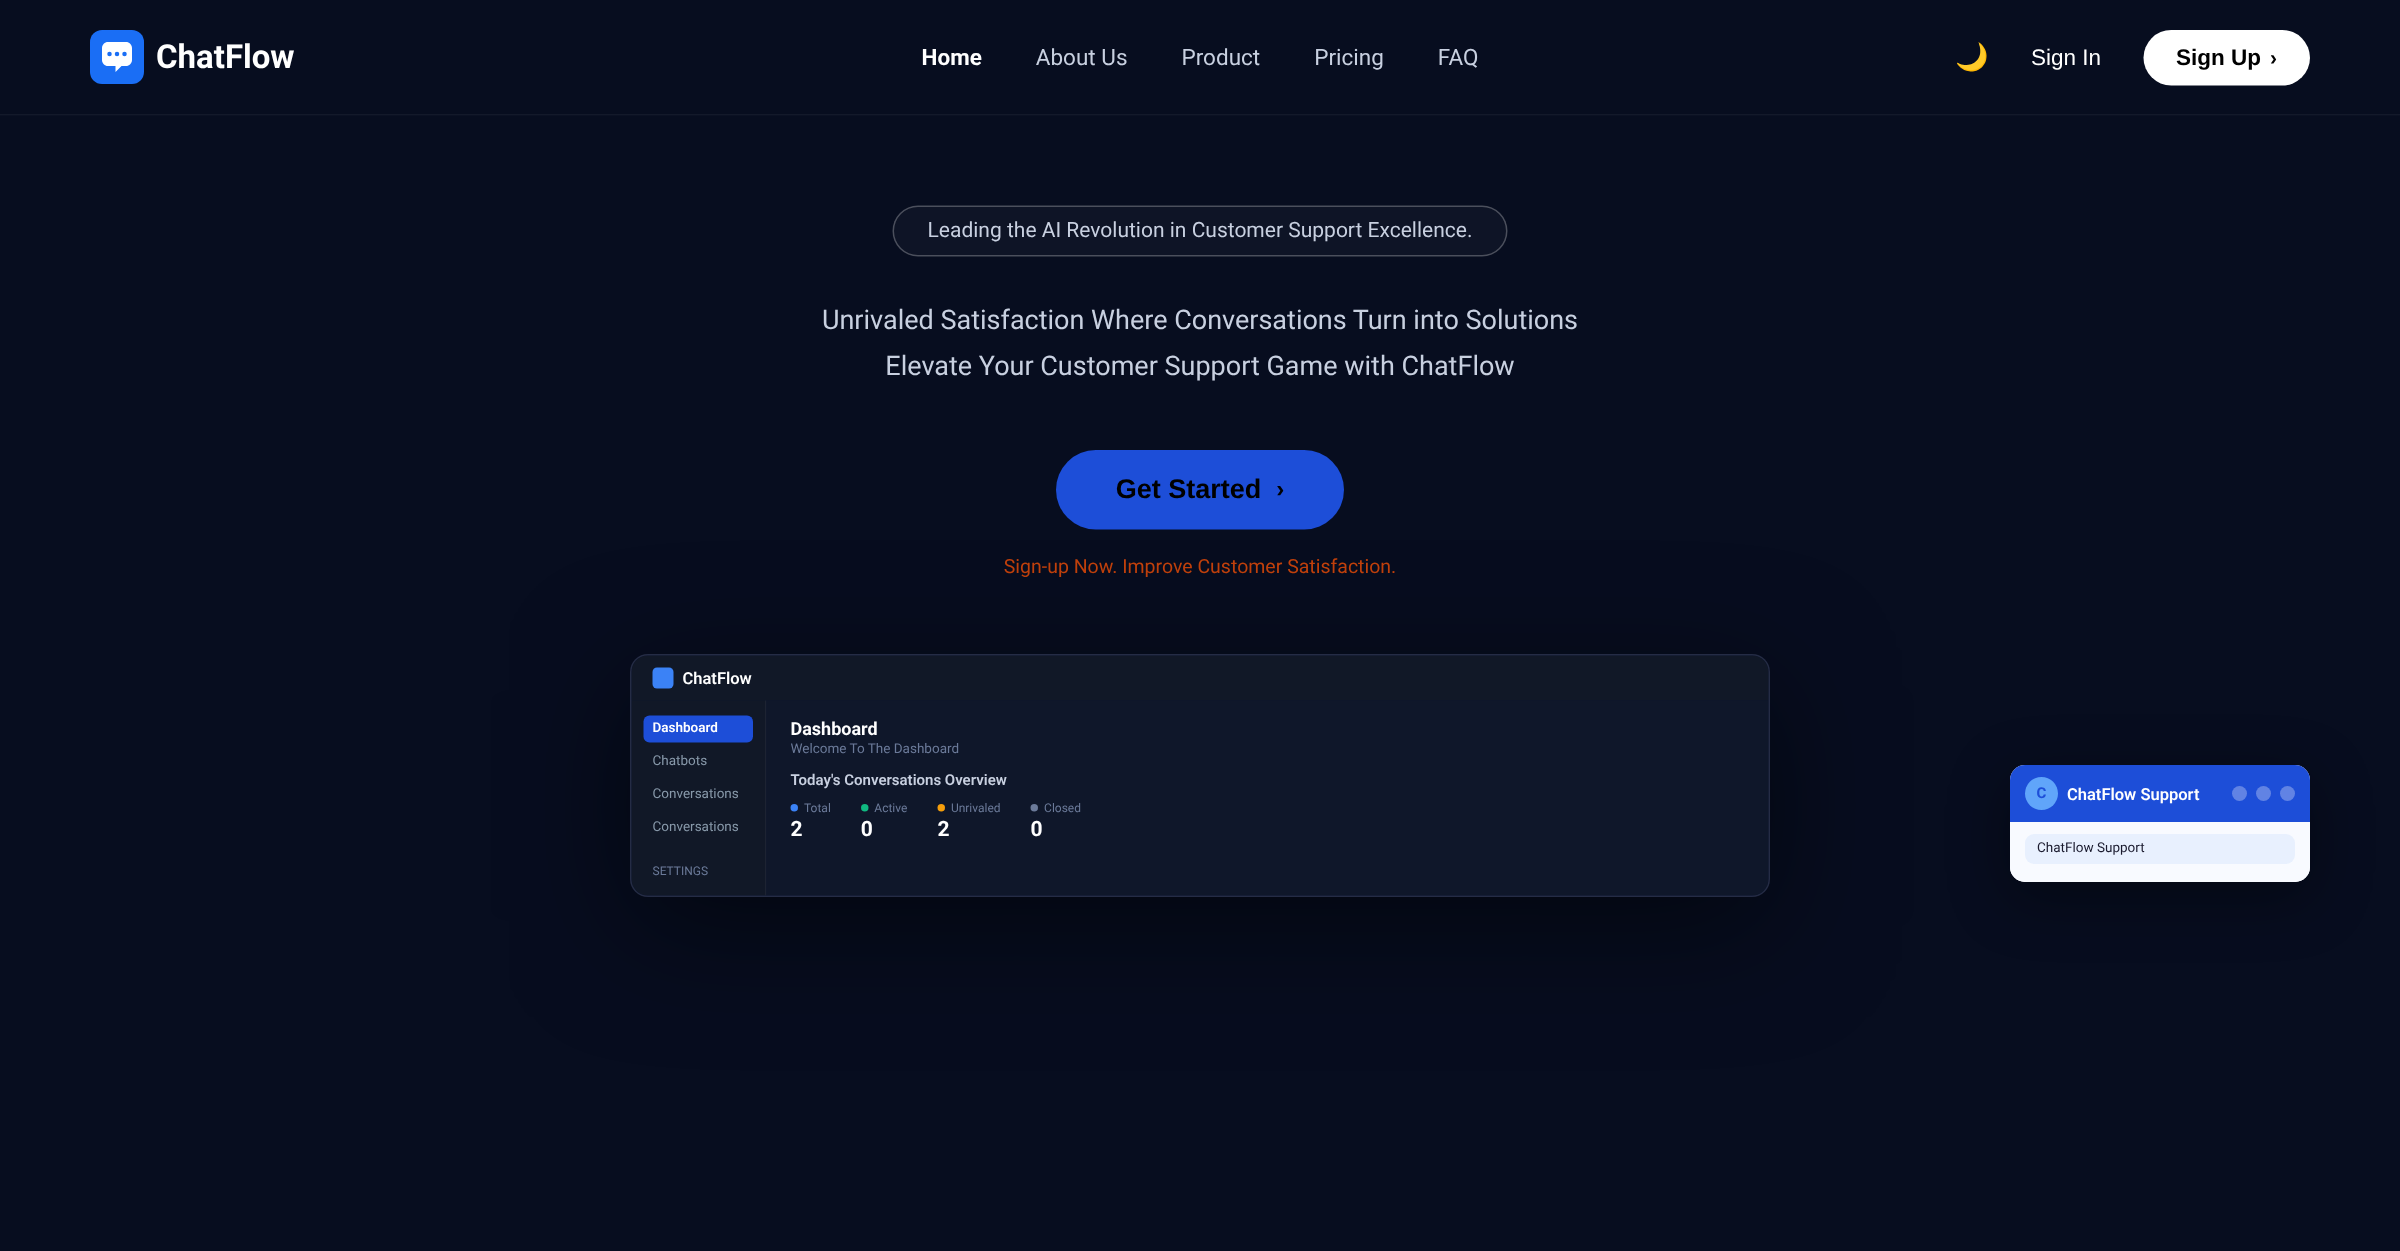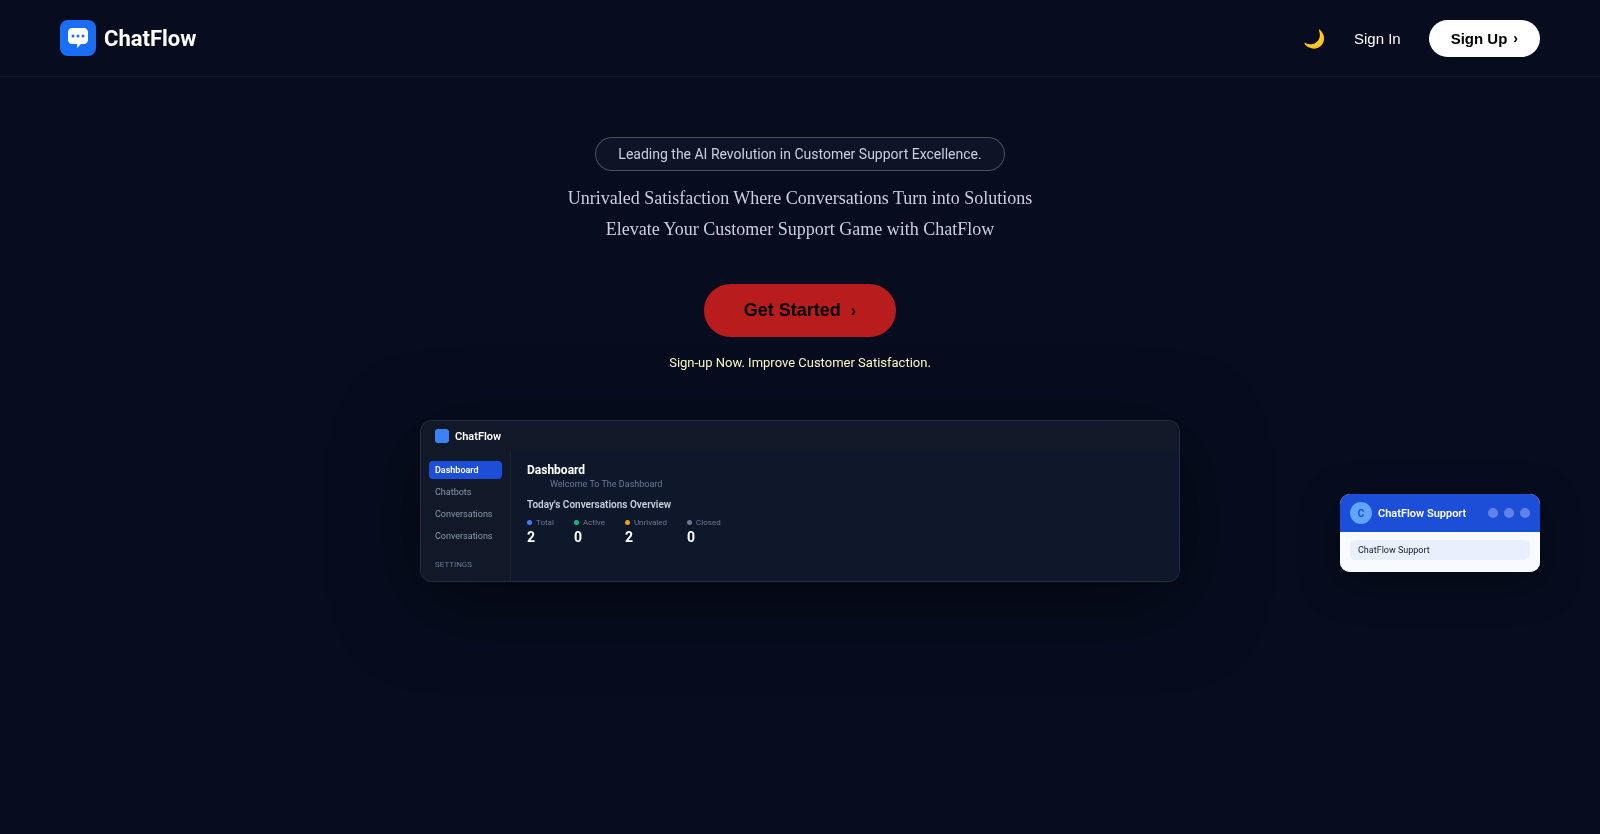--- a/index.html
+++ b/index.html
@@ -142,48 +142,47 @@
       letter-spacing: -1px;
     }
 
     .hero-title-line {
       margin-bottom: 6px;
     }
 
     .hero-subtitle {
       font-size: 18px;
       color: #c8d0e0;
-      margin-top: 12px;
+      margin-top: 28px;
       line-height: 1.7;
-      font-family: Liberation Serif, serif;
     }
 
     .hero-cta {
       margin-top: 40px;
       display: flex;
       align-items: center;
       gap: 10px;
-      background-color: #b91c1c;
+      background-color: #1d4ed8;
       color: #000000;
       font-size: 18px;
       font-weight: 600;
       padding: 16px 40px;
       border-radius: 50px;
       cursor: pointer;
       border: none;
     }
 
     .hero-cta .arrow {
       font-size: 16px;
     }
 
     .hero-footnote {
       margin-top: 18px;
       font-size: 13px;
-      color: #fef9c3;
+      color: #c2410c;
     }
 
     
     .dashboard-preview {
       display: flex;
       justify-content: center;
       margin-top: 50px;
       padding: 0 100px;
       position: relative;
     }
@@ -271,21 +270,20 @@
       font-size: 12px;
       font-weight: 700;
       color: #ffffff;
       margin-bottom: 2px;
     }
 
     .db-main-subtitle {
       font-size: 9px;
       color: #6b7a99;
       margin-bottom: 10px;
-      margin-left: 23px;
     }
 
     .db-overview-title {
       font-size: 10px;
       font-weight: 600;
       color: #c8d0e0;
       margin-bottom: 8px;
     }
 
     .db-stats {
@@ -405,20 +403,27 @@
     <svg class="nav-logo-icon" viewBox="0 0 36 36" fill="none" xmlns="http://www.w3.org/2000/svg">
       <rect width="36" height="36" rx="8" fill="#1a6ef5"></rect>
       <path d="M8 12c0-2.2 1.8-4 4-4h12c2.2 0 4 1.8 4 4v8c0 2.2-1.8 4-4 4h-3l-4 4v-4H12c-2.2 0-4-1.8-4-4v-8z" fill="white"></path>
       <circle cx="13" cy="16" r="1.5" fill="#1a6ef5"></circle>
       <circle cx="18" cy="16" r="1.5" fill="#1a6ef5"></circle>
       <circle cx="23" cy="16" r="1.5" fill="#1a6ef5"></circle>
     </svg>
     <span class="nav-logo-text">ChatFlow</span>
   </div>
 
+  <div class="nav-links">
+    <a class="nav-link active">Home</a>
+    <a class="nav-link">About Us</a>
+    <a class="nav-link">Product</a>
+    <a class="nav-link">Pricing</a>
+    <a class="nav-link">FAQ</a>
+  </div>
 
   <div class="nav-right">
     <span class="dark-mode-icon">🌙</span>
     <button class="sign-in-btn">Sign In</button>
     <button class="sign-up-btn">
       <span>Sign Up</span>
       <span class="arrow">›</span>
     </button>
   </div>
 </nav>

